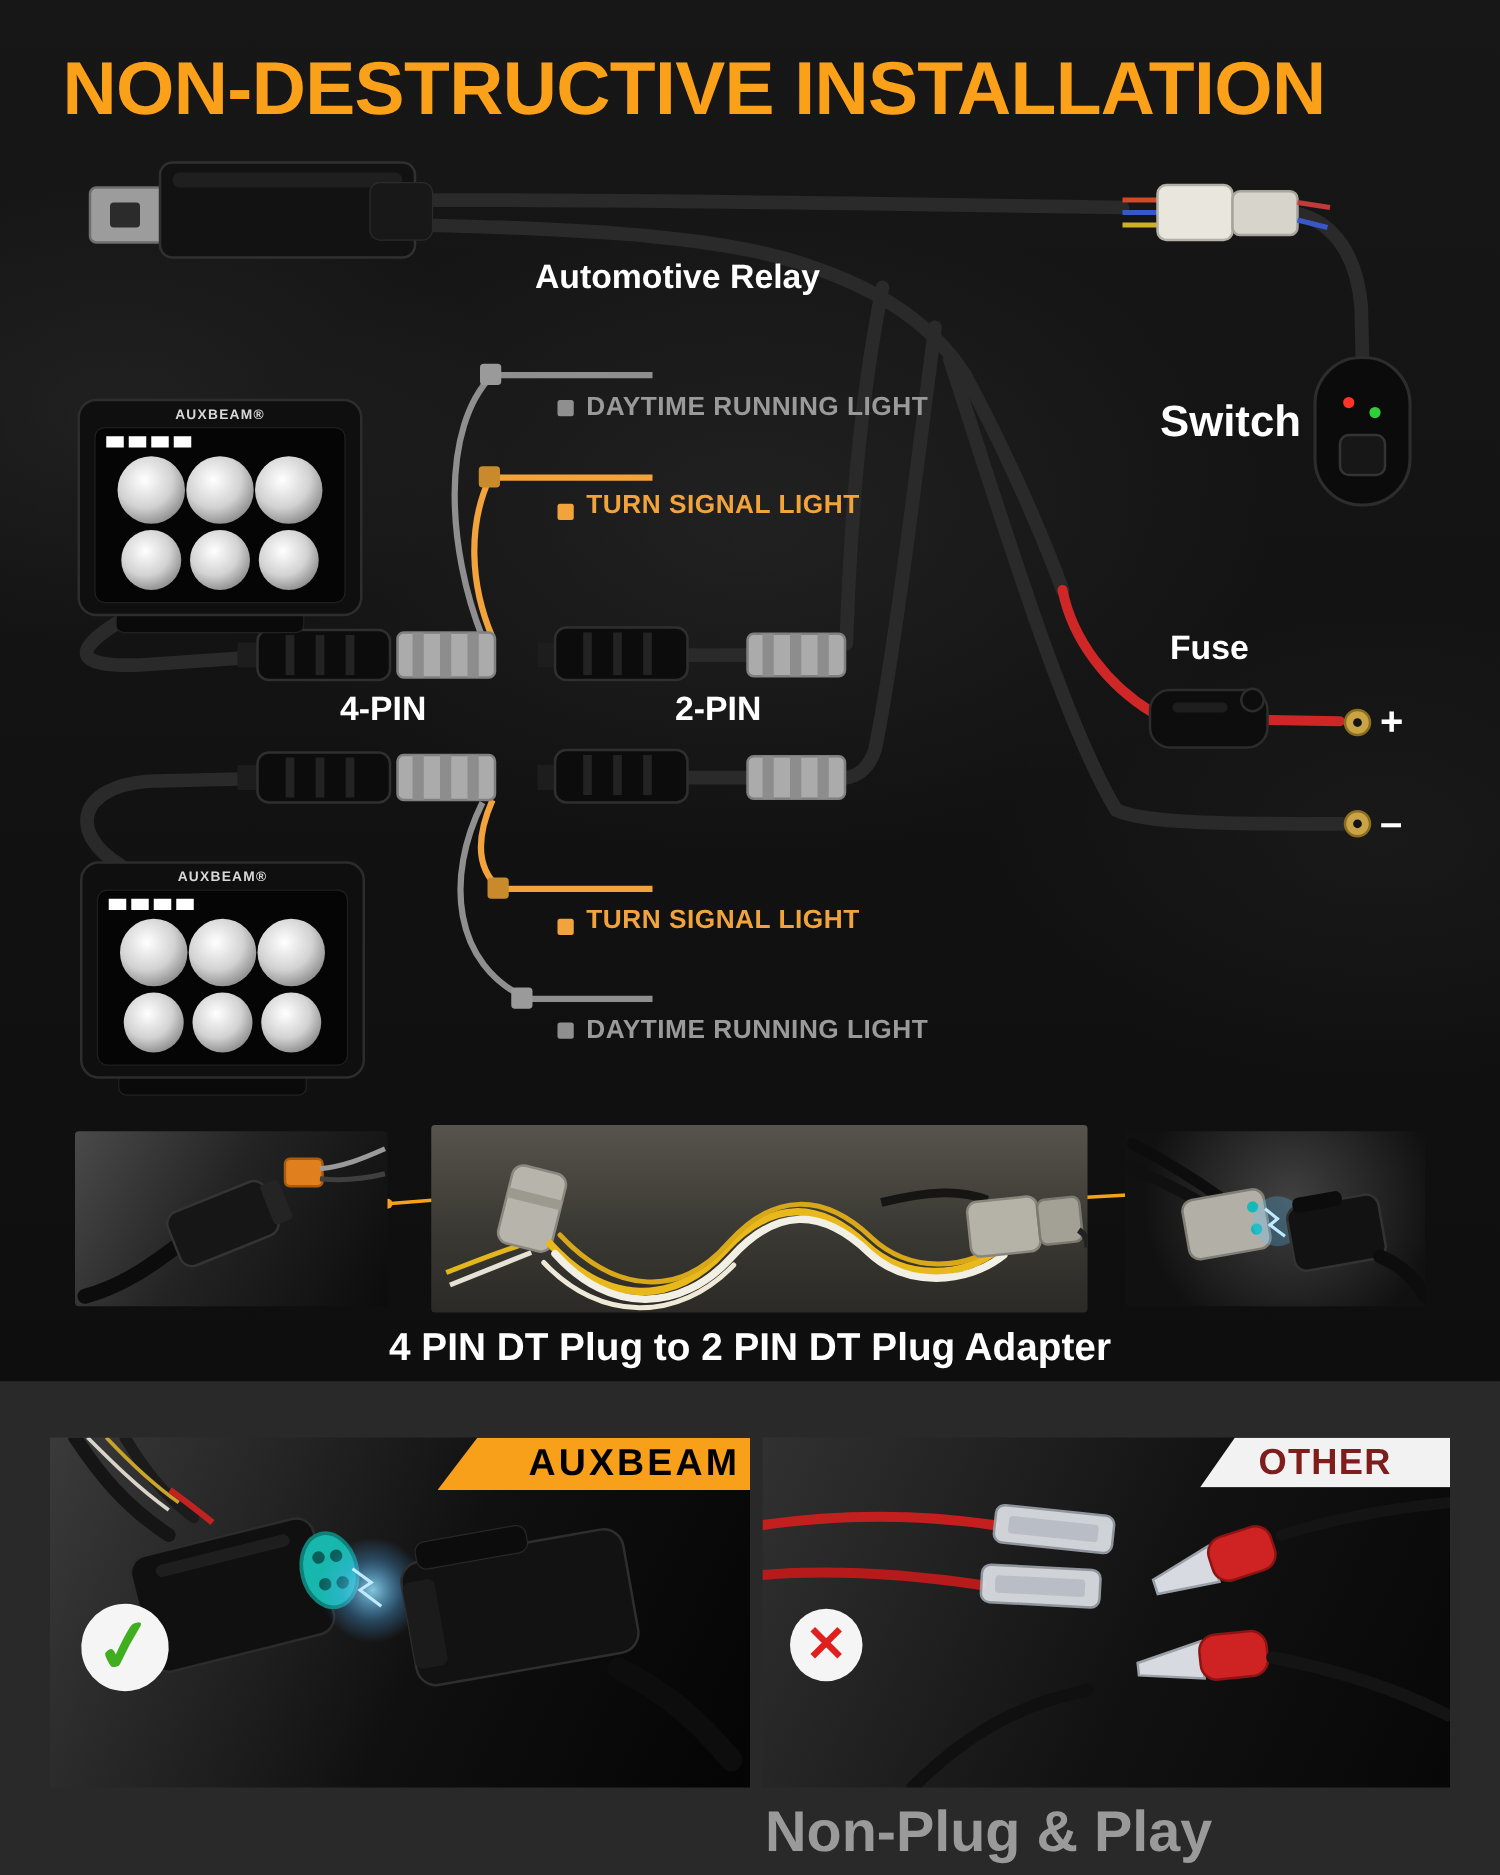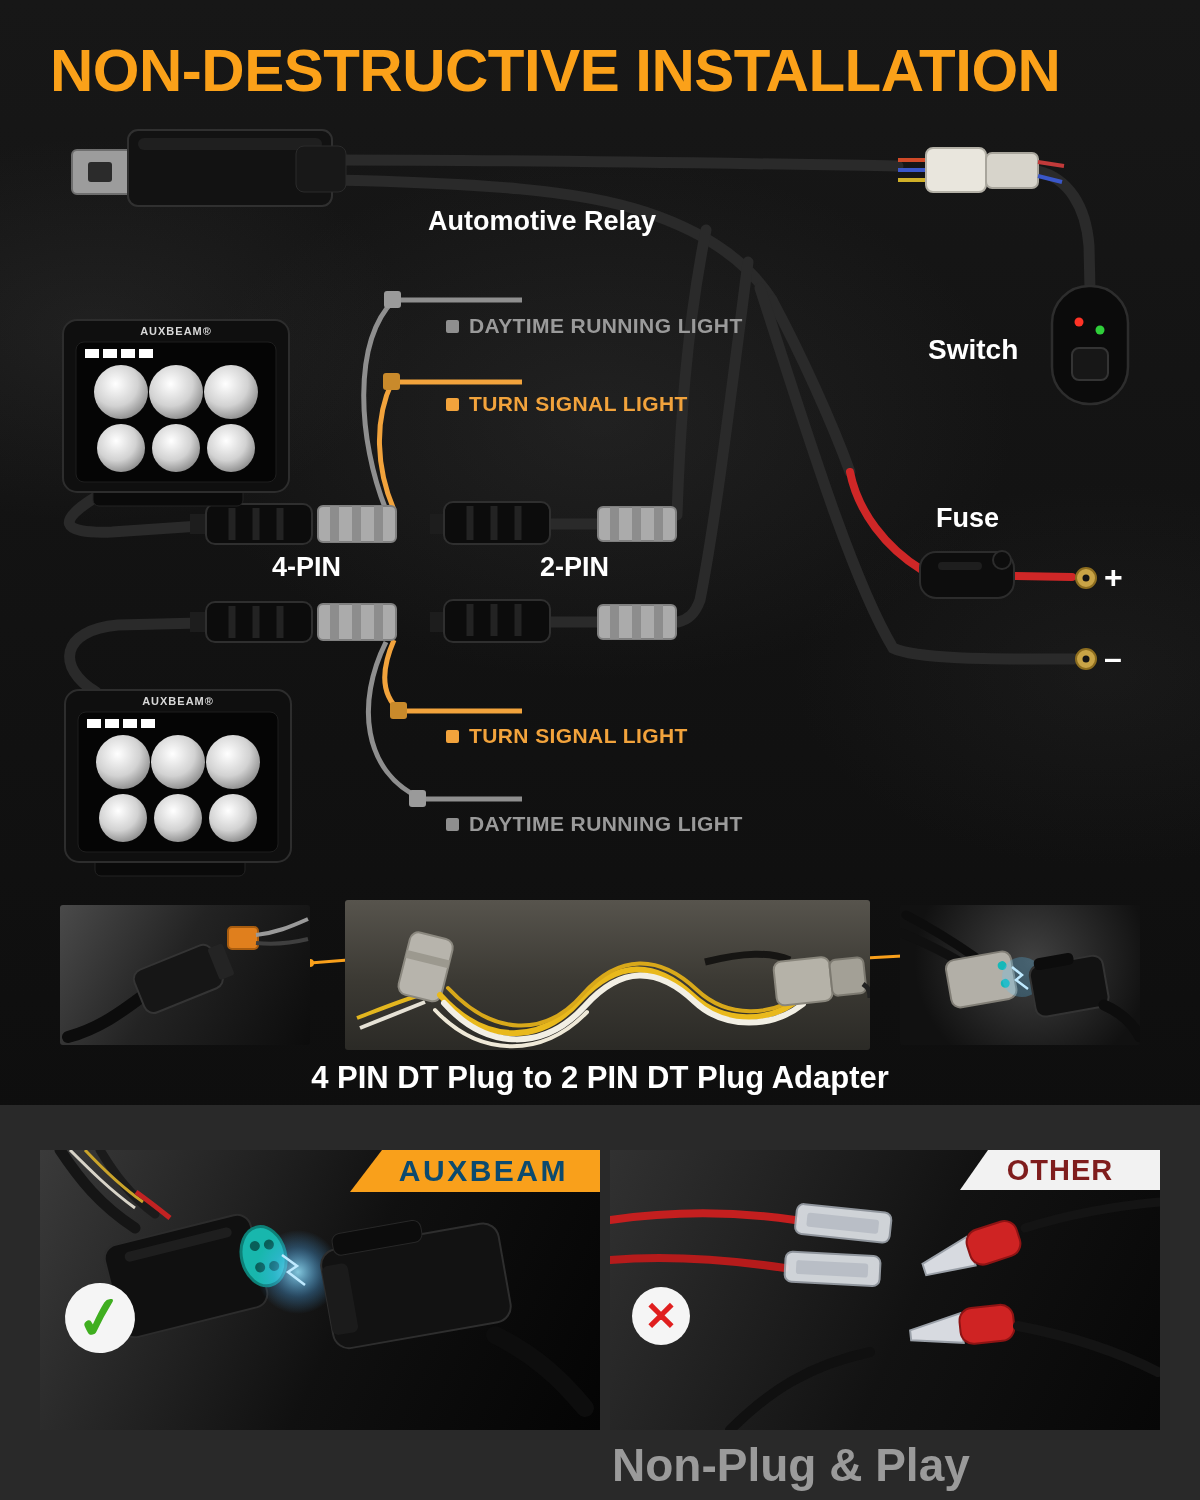--- a/index.html
+++ b/index.html
@@ -16,39 +16,39 @@
   .abs { position:absolute; }
   .title {
     left:50px; top:36px; width:1120px; white-space:nowrap;
     font-size:60px; font-weight:900; letter-spacing:-0.5px; color:#FBA119;
   }
   .lbl { position:absolute; font-weight:bold; color:#fff; white-space:nowrap; }
   .wire-label { position:absolute; display:flex; align-items:center; gap:10px;
     font-weight:bold; font-size:21px; letter-spacing:0.4px; white-space:nowrap; }
   .wire-label .bullet { width:13px; height:13px; border-radius:2px; flex:0 0 auto; }
   .wire-label.gray { color:#9A9A9A; }  .wire-label.gray .bullet { background:#8F8F8F; }
-  .wire-label.orange { color:#F2A33C; } .wire-label.orange .bullet { background:#F2A33C; }
+  .wire-label.orange { color:#F2A33C;align-items:flex-end; } .wire-label.orange .bullet { background:#F2A33C; }
   .photo { position:absolute; overflow:hidden; border-radius:3px; }
   .photo svg { width:100%; height:100%; display:block; }
   .photo-left  { left:60px;  top:905px; width:250px; height:140px;
     background:linear-gradient(120deg,#4a4a4a 0%,#232323 45%,#0c0c0c 100%); }
   .photo-mid   { left:345px; top:900px; width:525px; height:150px;
     background:linear-gradient(180deg,#57544d 0%,#3b3933 55%,#2b2a26 100%); }
   .photo-right { left:900px; top:905px; width:240px; height:140px;
     background:radial-gradient(circle at 55% 40%, #414141 0%, #111 75%); }
   .adapter-caption { position:absolute; left:0; top:1060px; width:1200px; text-align:center;
     font-size:31px; font-weight:bold; color:#fff; }
   .compare { position:absolute; left:0; top:1105px; width:1200px; height:395px; background:#292929; }
   .panel { position:absolute; top:45px; height:280px; overflow:hidden; }
   .panel.left  { left:40px;  width:560px; background:linear-gradient(115deg,#3a3a3a 0%,#101010 55%,#040404 100%); }
   .panel.right { left:610px; width:550px; background:linear-gradient(115deg,#313131 0%,#121212 55%,#070707 100%); }
   .panel svg { position:absolute; left:0; top:0; width:100%; height:100%; }
   .badge { position:absolute; top:0; right:0; height:42px; display:flex; align-items:center; font-weight:900; z-index:3; }
-  .badge.auxbeam { width:250px; background:#F9A01B; color:#0c4a6e; font-size:30px; letter-spacing:2.5px;
-    justify-content:flex-end; padding-right:32px; clip-path:polygon(32px 0,100% 0,100% 100%,0 100%); }
+  .badge.auxbeam { width:250px; background:#F9A01B; color:#000000; font-size:30px; letter-spacing:2.5px;
+    justify-content:flex-end; padding-right:8px; clip-path:polygon(32px 0,100% 0,100% 100%,0 100%); }
   .badge.other { width:200px; height:40px; background:#f2f2f2; color:#7f1d1d; font-size:29px; letter-spacing:1px;
     justify-content:center; clip-path:polygon(28px 0,100% 0,100% 100%,0 100%); }
   .mark { position:absolute; border-radius:50%; background:#f5f5f5; display:flex;
     align-items:center; justify-content:center; font-weight:900; z-index:3; line-height:1; }
   .mark.check { left:25px; top:133px; width:70px; height:70px; color:#3FAE1F; font-size:58px; transform:rotate(-8deg); }
   .mark.cross { left:22px; top:137px; width:58px; height:58px; color:#E01F1F; font-size:40px; }
   .caption-left  { position:absolute; left:58px;  top:333px; font-size:46px; font-weight:900; color:#F9A01B; white-space:nowrap; }
   .caption-right { position:absolute; left:612px; top:333px; font-size:46px; font-weight:800; color:#9A9A9A; white-space:nowrap; }
   svg text { font-family:"Liberation Sans", sans-serif; }
 </style>
@@ -226,21 +226,21 @@
 
     <g stroke="#F9A01B" stroke-width="3">
       <path d="M 310,963 L 348,960" fill="none"></path>
       <path d="M 866,958 L 902,956" fill="none"></path>
       <circle cx="310" cy="963" r="4" fill="#F9A01B" stroke="none"></circle>
       <circle cx="866" cy="958" r="4" fill="#F9A01B" stroke="none"></circle>
     </g>
   </svg>
 
   <div class="lbl" style="left:428px;top:206px;font-size:27px">Automotive Relay</div>
-  <div class="lbl" style="left:928px;top:334px;font-size:28px">Switch</div>
+  <div class="lbl" style="left:928px;top:318px;font-size:35px">Switch</div>
   <div class="lbl" style="left:936px;top:503px;font-size:27px">Fuse</div>
   <div class="lbl" style="left:272px;top:552px;font-size:27px">4-PIN</div>
   <div class="lbl" style="left:540px;top:552px;font-size:27px">2-PIN</div>
   <div class="lbl" style="left:1104px;top:559px;font-size:32px">+</div>
   <div class="lbl" style="left:1104px;top:640px;font-size:32px">–</div>
 
   <div class="wire-label gray" style="left:446px;top:314px">
     <span class="bullet"></span>
     <span>DAYTIME RUNNING LIGHT</span>
   </div>

